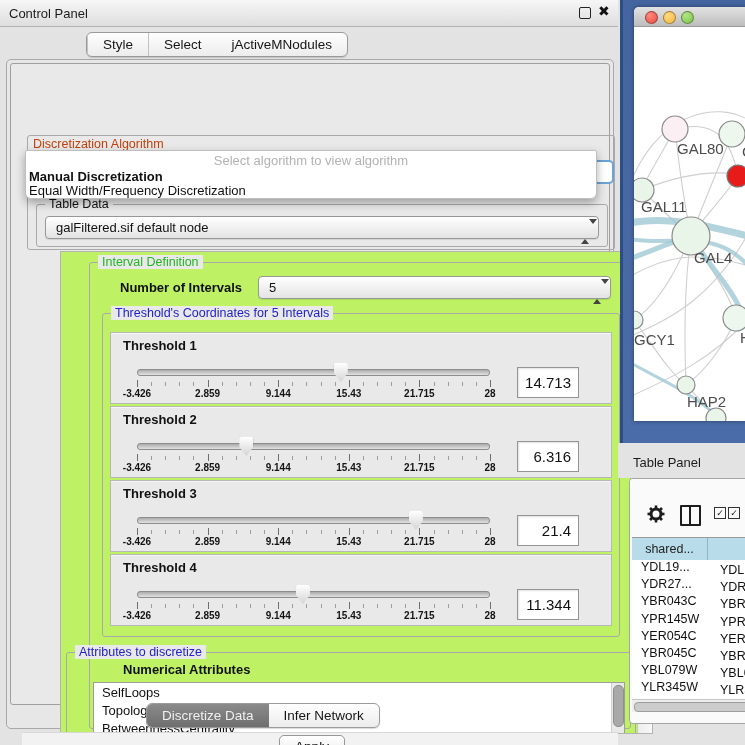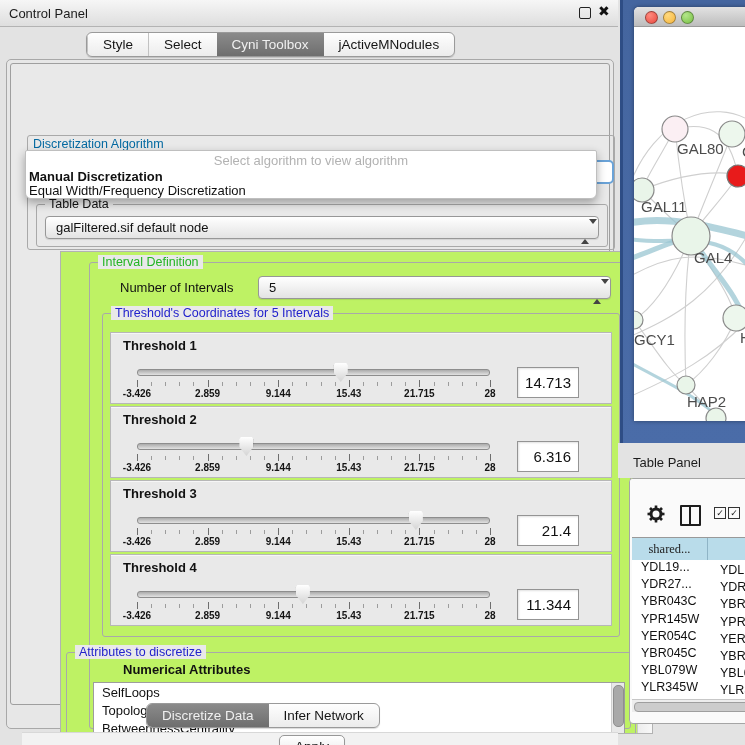--- a/index.html
+++ b/index.html
@@ -20,21 +20,21 @@
   .tab.sel{background:linear-gradient(#8b8b8b,#6e6e6e);color:#f0f0f0;}
   #top-tabs{left:86px;top:32px;}
   #bottom-tabs{left:146px;top:703px;}
   .neticon{margin-right:5px;}
   
   #outer{left:6px;top:59px;width:606px;height:668px;border:1px solid #a8a8a8;border-radius:5px;background:#e7e7e7;}
   #content{left:10px;top:63px;width:598px;height:640px;border:1px solid #9f9f9f;border-radius:3px;background:#e9e9e9;}
   .group{position:absolute;border:1px solid #a9a9a9;border-radius:3px;}
   .legend{position:absolute;top:-8px;left:8px;background:#e9e9e9;padding:0 4px;font-size:12.5px;white-space:nowrap;}
   #algo-group{left:16px;top:71px;width:586px;height:113px;}
-  #algo-label{left:22px;top:73px;font-size:12.5px;color:#0369a1;z-index:5;}
+  #algo-label{left:22px;top:73px;font-size:12.5px;color:#c2410c;z-index:5;}
   #focus-ring{left:569px;top:96px;width:30px;height:20px;border:2px solid #6aa3d8;border-radius:5px;background:#fff;z-index:6;}
   #popup{left:14px;top:86px;width:570px;height:47px;background:#fff;border:1px solid #bfbfbf;
          border-radius:2px 2px 6px 6px;box-shadow:0 4px 10px rgba(0,0,0,.32);z-index:10;}
   #popup .ph{height:17px;text-align:center;font-size:13px;color:#b2b2b2;padding-top:2px;}
   #popup .opt{height:14px;font-size:13px;padding:0 3px;line-height:14px;}
   #popup .opt.b{font-weight:bold;}
   #td-group{left:8px;top:68px;right:6px;height:41px;border:1px solid #a9a9a9;border-radius:3px;position:absolute;}
   .combo{position:absolute;height:21px;border:1px solid #979797;border-radius:4px;
          background:linear-gradient(#ffffff,#e3e3e3);font-size:13px;line-height:21px;padding-left:10px;
          box-shadow:0 1px 1px rgba(0,0,0,.1);}
@@ -42,21 +42,21 @@
   .spin .u{width:0;height:0;border-left:4px solid transparent;border-right:4px solid transparent;border-bottom:5px solid #444;margin-bottom:3px;}
   .spin .d{width:0;height:0;border-left:4px solid transparent;border-right:4px solid transparent;border-top:5px solid #444;}
   
   #scrollpane{left:17px;top:187px;width:591px;height:481px;border:1px solid #b2b2b2;background:#bef264;overflow:hidden;margin-left:32px;}
   #vsb{position:absolute;right:0;top:0;bottom:0;width:14px;background:linear-gradient(to right,#ededed,#f8f8f8);border-left:1px solid #c9c9c9;}
   #vsb .thumbv{position:absolute;left:1px;top:3px;width:11px;height:388px;border-radius:6px;
                background:linear-gradient(to right,#d6d6d6,#bdbdbd);border:1px solid #9e9e9e;}
   #interval-group{left:28px;top:10px;width:540px;height:465px;}
   .legend.green{color:#23b523;}
   .legend.blue{color:#2222cc;}
-  #noi-label{position:absolute;left:30px;top:17px;font-size:13px;font-weight:normal;}
+  #noi-label{position:absolute;left:30px;top:17px;font-size:13px;font-weight:bold;}
   #noi-combo{left:168px;top:13px;width:341px;}
   #thr-group{left:12px;top:50px;width:516px;height:322px;}
   .thr-panel{position:absolute;left:7px;width:500px;height:70px;border:1px solid #b7b7b7;background:#e9e9e9;
              box-shadow:inset 0 1px 0 #f6f6f6;}
   .thr-title{position:absolute;left:12px;top:5px;font-size:13px;font-weight:bold;}
   .slider{position:absolute;left:26px;top:36px;width:353px;height:7px;}
   .track{height:5px;border-radius:3px;background:linear-gradient(#ababab,#e2e2e2);border:1px solid #8d8d8d;}
   .thumb{position:absolute;top:-6px;width:14px;height:19px;
          clip-path:polygon(10% 0,90% 0,100% 12%,100% 52%,50% 100%,0 52%,0 12%);
          background:linear-gradient(#ffffff,#d4d4d4);filter:drop-shadow(0 0 1px #767676);}
@@ -87,21 +87,21 @@
   #net-canvas{position:absolute;left:0;top:20px;width:120px;height:394px;background:#fff;}
   #tp-strip{left:618px;top:443px;width:127px;height:35px;background:#e3e3e3;}
   #tp-title{position:absolute;left:15px;top:12px;font-size:13px;color:#1c1c1c;}
   #tp-box{left:629px;top:478px;width:122px;height:244px;background:#fafafa;border:1px solid #a5a5a5;border-radius:4px;overflow:hidden;}
   #tp-toolbar{position:absolute;left:0;top:0;width:100%;height:57px;background:#fafafa;}
   .cbx{position:absolute;width:10px;height:10px;border:1.5px solid #333;font-size:9px;line-height:10px;text-align:center;color:#222;font-weight:bold;}
   #colicon{position:absolute;left:50px;top:26px;width:17px;height:17px;border:2px solid #1d1d1d;border-radius:1px;}
   #colicon .mid{position:absolute;left:7px;top:0;width:2px;height:100%;background:#1d1d1d;}
   #tp-header{position:absolute;left:2px;top:58px;width:130px;height:22px;border-top:1px solid #999;border-bottom:1px solid #999;}
   .hcell{position:absolute;top:0;height:22px;background:#b9dcea;border-right:1px solid #8fb4c6;font-size:12.5px;
-         color:#222;line-height:22px;text-align:center;overflow:hidden;font-family:Liberation Serif, serif;}
+         color:#222;line-height:22px;text-align:center;overflow:hidden;}
   #tp-rows{position:absolute;left:2px;top:81px;width:130px;height:139px;overflow:hidden;background:#fff;}
   .trow{height:17.2px;font-size:12.5px;white-space:nowrap;}
   .trow .c1{display:inline-block;width:71px;padding-left:9px;overflow:hidden;}
   .trow .c2{display:inline-block;padding-left:8px;}
   #hsb{position:absolute;left:2px;top:220px;width:130px;height:12px;background:#ededed;border-top:1px solid #c7c7c7;}
   #hsb .th{position:absolute;left:2px;top:1.5px;width:124px;height:8px;border-radius:4px;background:#cccccc;border:1px solid #9e9e9e;}
   svg text{font-family:"Liberation Sans","DejaVu Sans",sans-serif;}
 </style>
 </head>
 <body>
@@ -111,23 +111,20 @@
   <span id="float-ico"></span>
   <span id="close-ico">✖</span>
 </div>
 
 <div class="abs tabgroup" id="top-tabs">
   <div class="tab sep">
       <span>Style</span>
     </div>
   <div class="tab sep">
       <span>Select</span>
-    </div>
-  <div class="tab sel">
-      <span>Cyni Toolbox</span>
     </div>
   <div class="tab">
       <span>jActiveMNodules</span>
     </div>
 </div>
 
 <div class="abs" id="outer"></div>
 <div class="abs" id="content">
 
   <span class="abs" id="algo-label">Discretization Algorithm</span>

